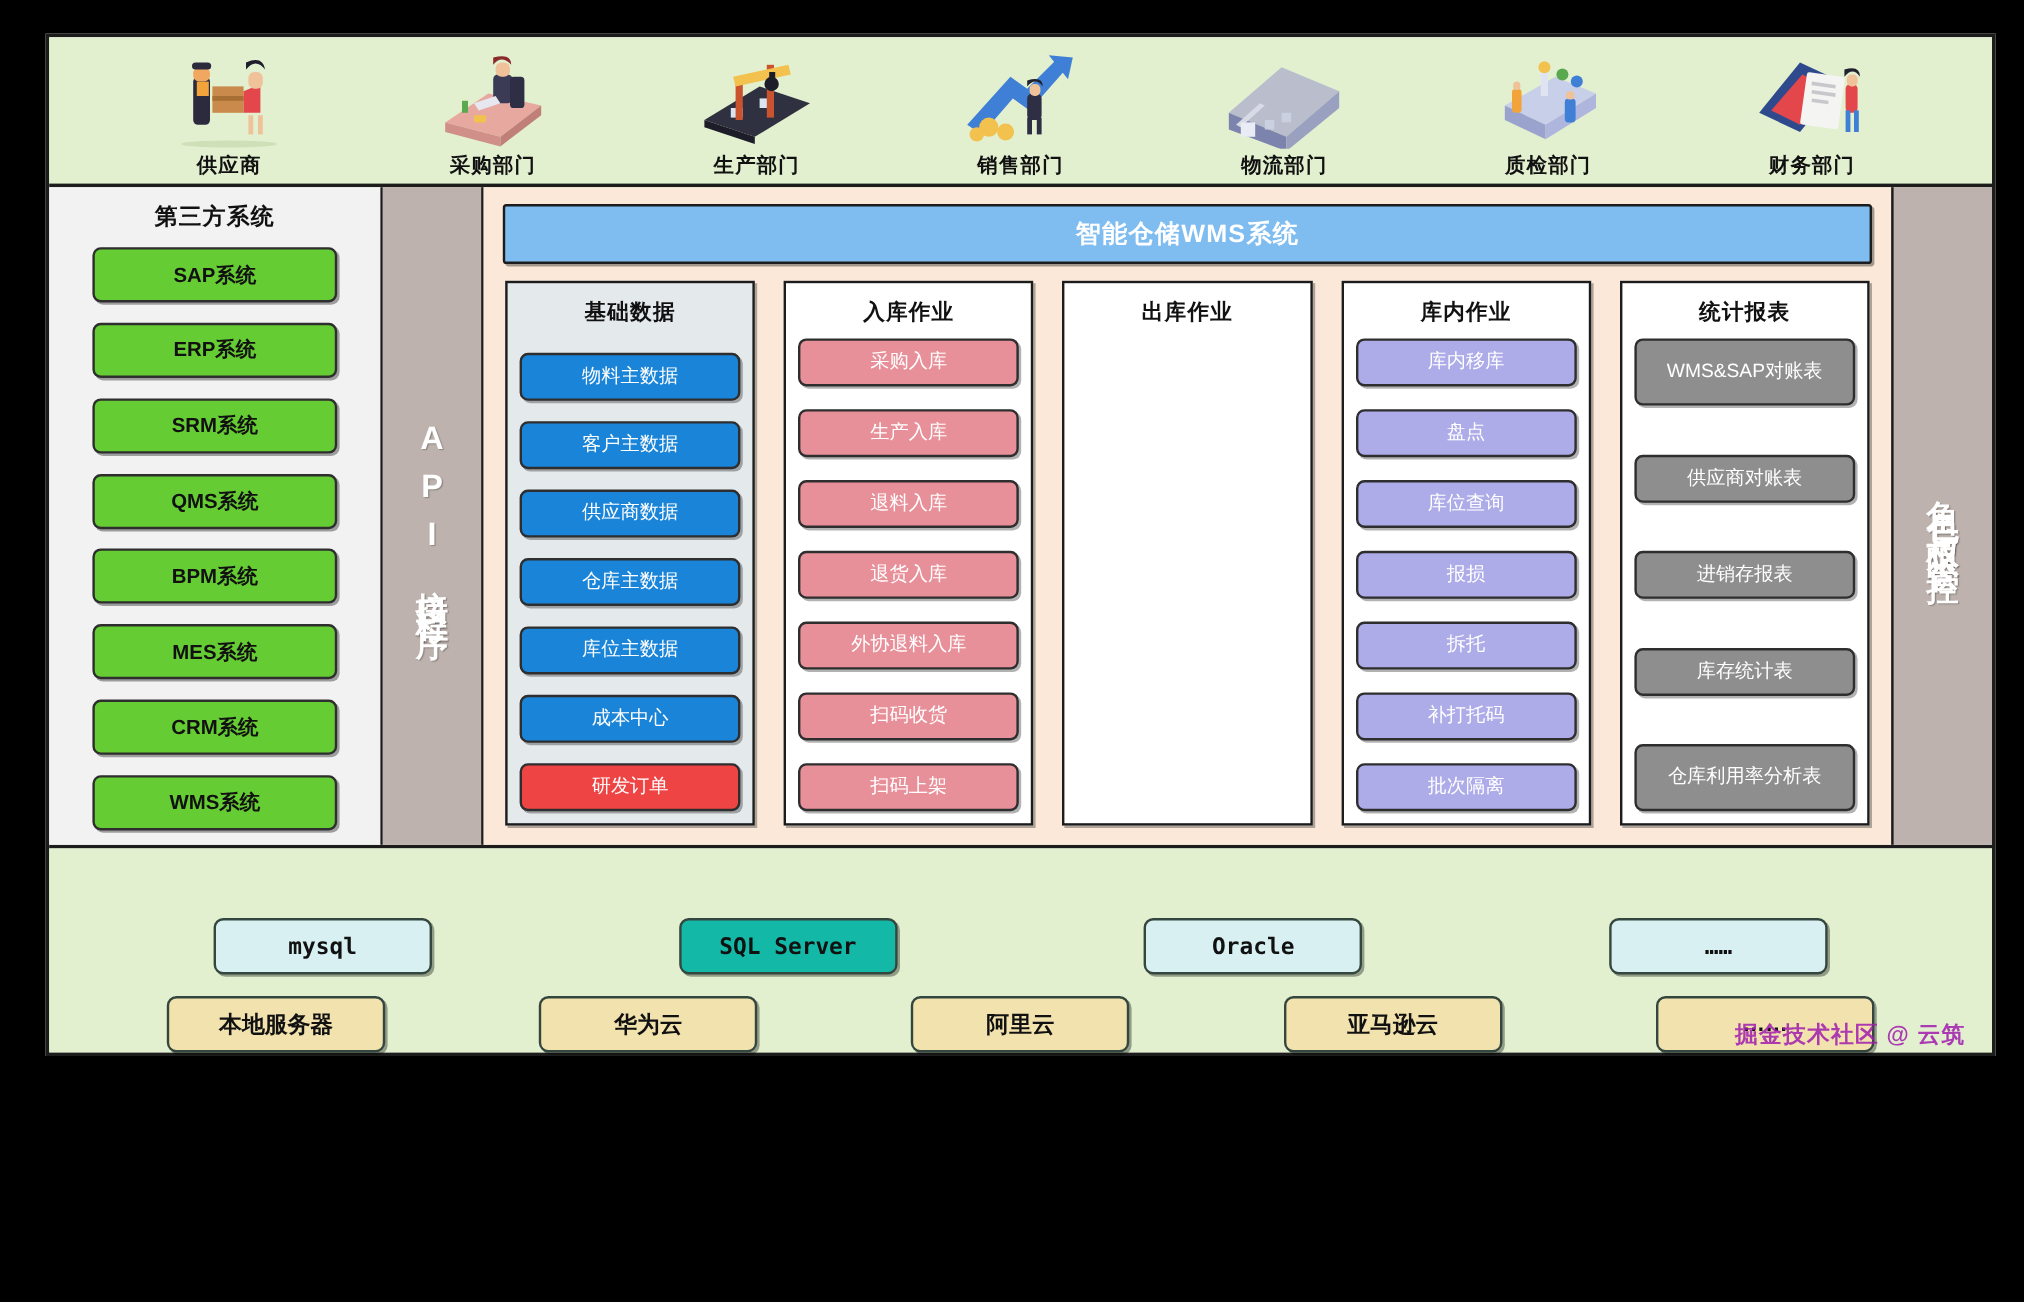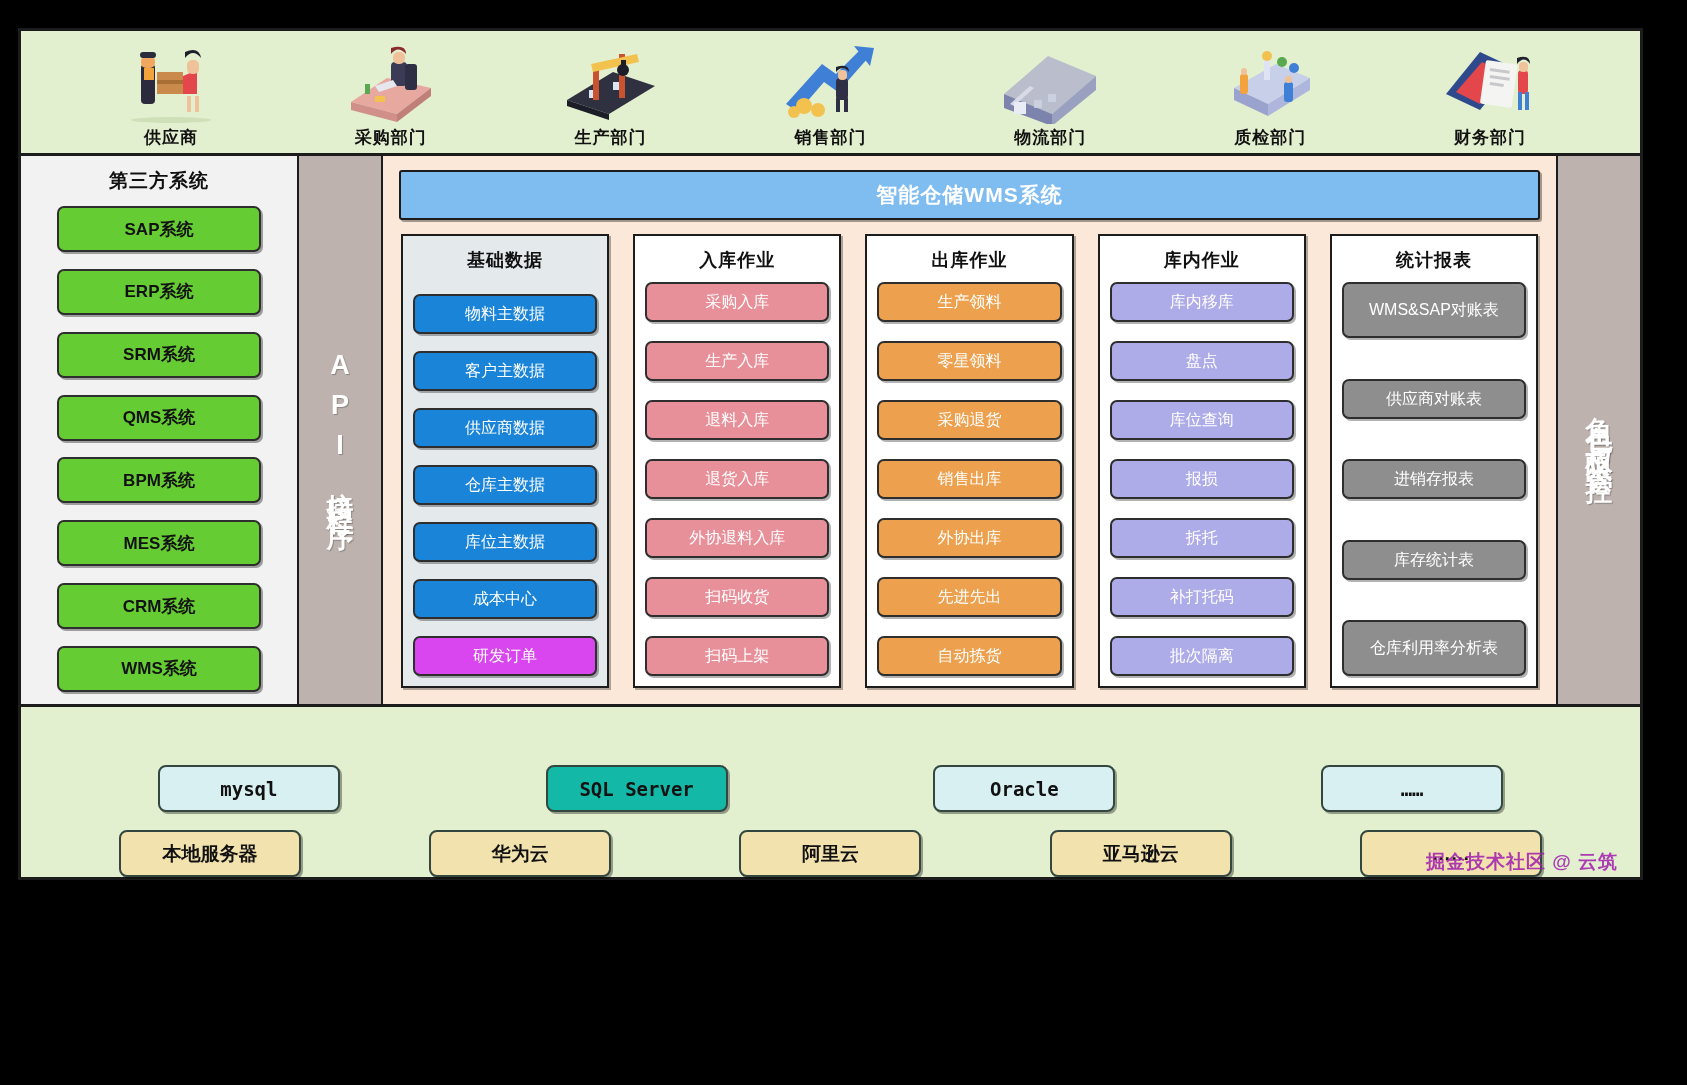--- a/index.html
+++ b/index.html
@@ -5,21 +5,21 @@
   html,body{margin:0;padding:0;background:#000;}
   body{
     width:1687px;height:1085px;overflow:hidden;
     font-family:"Liberation Sans","DejaVu Sans",sans-serif;
   }
   .canvas{
     position:absolute;left:0;top:0;width:1687px;height:1085px;
     background:#000;
   }
   .frame{
-    position:absolute;left:18px;top:28px;width:1625px;height:852px;
+    position:absolute;left:38px;top:28px;width:1625px;height:852px;
     background:#e8f2d8;border:3px solid #1c1c1c;box-sizing:border-box;
     display:flex;flex-direction:column;
   }
 
   
   .actors{
     height:125px;background:#e2f0cf;border-bottom:3px solid #1c1c1c;
     display:flex;align-items:flex-end;justify-content:space-around;
     padding:6px 40px 4px 40px;box-sizing:border-box;flex:0 0 auto;
   }
@@ -271,46 +271,37 @@
         <div class="wms-cols">
             <div class="mod" style="background: rgb(228, 233, 236);">
               <div class="mod-title">基础数据</div>
               <div class="mod-list">
                 <div class="mod-item" style="background: rgb(26, 132, 216); margin-top: 12px;">物料主数据</div>
                 <div class="mod-item" style="background: rgb(26, 132, 216);">客户主数据</div>
                 <div class="mod-item" style="background: rgb(26, 132, 216);">供应商数据</div>
                 <div class="mod-item" style="background: rgb(26, 132, 216);">仓库主数据</div>
                 <div class="mod-item" style="background: rgb(26, 132, 216);">库位主数据</div>
                 <div class="mod-item" style="background: rgb(26, 132, 216);">成本中心</div>
-                <div class="mod-item" style="background: #d946ef;">研发订单</div>
+                <div class="mod-item" style="background: #ef4444;">研发订单</div>
               </div>
             </div>
             <div class="mod" style="background: rgb(255, 255, 255);">
               <div class="mod-title">入库作业</div>
               <div class="mod-list">
                 <div class="mod-item" style="background: rgb(232, 144, 154);">采购入库</div>
                 <div class="mod-item" style="background: rgb(232, 144, 154);">生产入库</div>
                 <div class="mod-item" style="background: rgb(232, 144, 154);">退料入库</div>
                 <div class="mod-item" style="background: rgb(232, 144, 154);">退货入库</div>
                 <div class="mod-item" style="background: rgb(232, 144, 154);">外协退料入库</div>
                 <div class="mod-item" style="background: rgb(232, 144, 154);">扫码收货</div>
                 <div class="mod-item" style="background: rgb(232, 144, 154);">扫码上架</div>
               </div>
             </div>
             <div class="mod" style="background: rgb(255, 255, 255);">
               <div class="mod-title">出库作业</div>
-              <div class="mod-list">
-                <div class="mod-item" style="background: rgb(237, 161, 78);">生产领料</div>
-                <div class="mod-item" style="background: rgb(237, 161, 78);">零星领料</div>
-                <div class="mod-item" style="background: rgb(237, 161, 78);">采购退货</div>
-                <div class="mod-item" style="background: rgb(237, 161, 78);">销售出库</div>
-                <div class="mod-item" style="background: rgb(237, 161, 78);">外协出库</div>
-                <div class="mod-item" style="background: rgb(237, 161, 78);">先进先出</div>
-                <div class="mod-item" style="background: rgb(237, 161, 78);">自动拣货</div>
-              </div>
             </div>
             <div class="mod" style="background: rgb(255, 255, 255);">
               <div class="mod-title">库内作业</div>
               <div class="mod-list">
                 <div class="mod-item" style="background: rgb(173, 171, 232);">库内移库</div>
                 <div class="mod-item" style="background: rgb(173, 171, 232);">盘点</div>
                 <div class="mod-item" style="background: rgb(173, 171, 232);">库位查询</div>
                 <div class="mod-item" style="background: rgb(173, 171, 232);">报损</div>
                 <div class="mod-item" style="background: rgb(173, 171, 232);">拆托</div>
                 <div class="mod-item" style="background: rgb(173, 171, 232);">补打托码</div>

